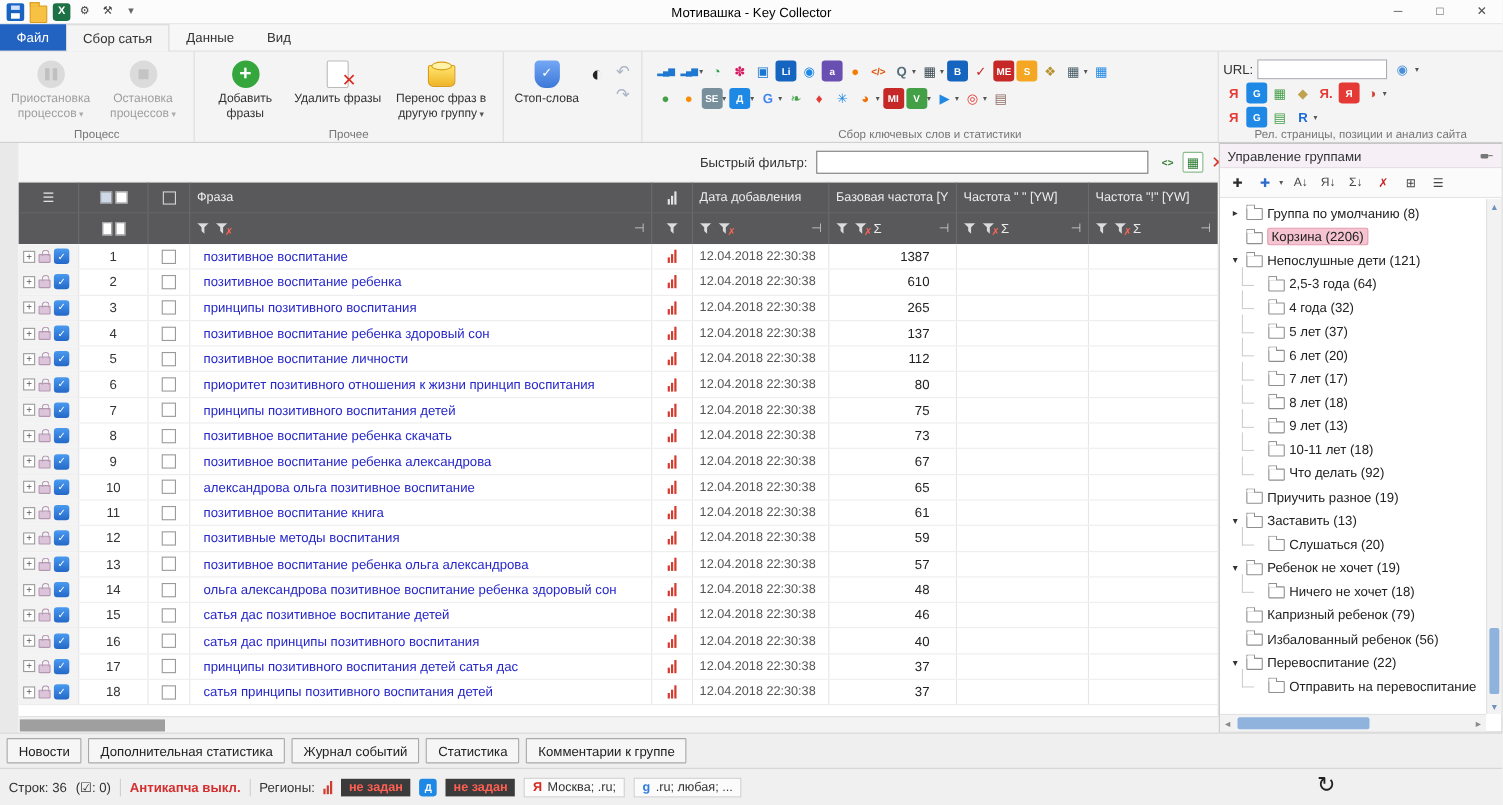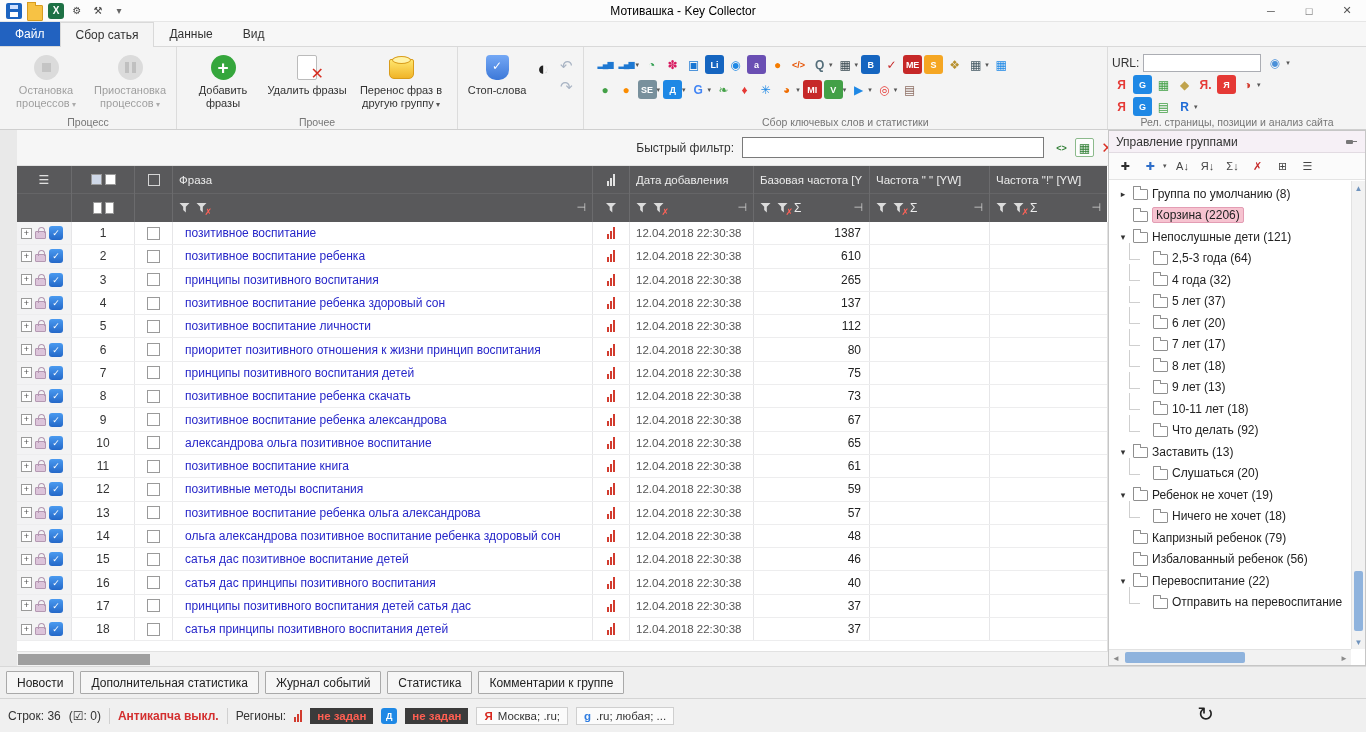--- a/index.html
+++ b/index.html
@@ -92,21 +92,21 @@
 .trow{display:flex;height:23.3px;border-bottom:1px solid #ededee;}
 .tc{display:flex;align-items:center;border-right:1px solid #e6e6e8;overflow:hidden;}
 .c-icons{width:55px;background:#f3f3f4;gap:3px;padding-left:4px;}
 .c-num{width:63px;justify-content:center;color:#333;}
 .c-check{width:38px;justify-content:center;}
 .cb{width:13px;height:13px;border:1px solid #9a9a9a;background:#fff;}
 .c-phrase{width:420px;padding-left:12px;color:#2626c9;white-space:nowrap;}
 .c-chart{width:37px;justify-content:center;}
 .c-date{width:124px;padding-left:6px;color:#555;font-size:11.5px;white-space:nowrap;}
 .c-f1{width:116px;}.c-f2{width:120px;}.c-f3{flex:1;border-right:none;}
-.numcell{justify-content:flex-end;padding-right:8px;color:#222;}
+.numcell{justify-content:flex-end;padding-right:24px;color:#222;}
 .expander{width:11px;height:11px;border:1px solid #9a9a9a;background:#fff;font-size:9px;line-height:9px;text-align:center;color:#555;flex:none;}
 .lock{width:11px;height:8px;background:#dcc4da;border:1px solid #b498b2;border-radius:1px;position:relative;margin-top:4px;flex:none;}
 .lock::before{content:"";position:absolute;top:-5px;left:2px;width:5px;height:5px;border:1px solid #b498b2;border-bottom:none;border-radius:4px 4px 0 0;}
 .bluecheck{width:14px;height:14px;background:linear-gradient(#4a9af0,#2468c8);border-radius:3px;color:#fff;font-size:9px;display:flex;align-items:center;justify-content:center;flex:none;}
 
 #vscroll{position:absolute;top:92px;bottom:15px;right:0;width:16px;background:#f3f3f3;border-left:1px solid #e2e2e2;}
 .sarrow{position:absolute;left:0;right:0;height:14px;display:flex;align-items:center;justify-content:center;color:#8b8b8b;font-size:8px;}
 #vscroll .up{top:0;}#vscroll .down{bottom:0;}
 #vscroll .thumb{position:absolute;left:2px;right:2px;top:16px;height:215px;background:#cdcdce;}
 #hscroll{position:absolute;left:0;bottom:0;height:15px;width:1106px;background:#f3f3f3;border-top:1px solid #e2e2e2;}
@@ -173,32 +173,32 @@
     <div class="tab file">Файл</div>
     <div class="tab active">Сбор сатья</div>
     <div class="tab">Данные</div>
     <div class="tab">Вид</div>
   </div>
 
 <div id="ribbon">
   <div class="rgroup">
     <div class="bigbtn disabled">
       <span class="bicon">
+          <span class="ic-pause">
+            <i></i>
+            <i></i>
+          </span>
+        </span>
+      <span class="blabel has-dd">Приостановка процессов</span>
+    </div>
+    <div class="bigbtn disabled">
+      <span class="bicon">
           <span class="ic-stop"></span>
         </span>
       <span class="blabel has-dd">Остановка процессов</span>
-    </div>
-    <div class="bigbtn disabled">
-      <span class="bicon">
-          <span class="ic-pause">
-            <i></i>
-            <i></i>
-          </span>
-        </span>
-      <span class="blabel has-dd">Приостановка процессов</span>
     </div>
     <div class="rgroup-label">Процесс</div>
   </div>
 
   <div class="rgroup">
     <div class="bigbtn">
       <span class="bicon">
           <span class="ic-add">+</span>
         </span>
       <span class="blabel">Добавить фразы</span>
@@ -928,20 +928,25 @@
     <span class="arrow"></span>
     <span class="folder"></span>
     <span class="glabel">10-11 лет (18)</span>
   </div>
       <div class="gitem lvl1">
     <span class="arrow"></span>
     <span class="folder"></span>
     <span class="glabel">Что делать (92)</span>
   </div>
       <div class="gitem lvl0">
+    <span class="arrow"></span>
+    <span class="folder"></span>
+    <span class="glabel">Приучить разное (19)</span>
+  </div>
+      <div class="gitem lvl0">
     <span class="arrow">▾</span>
     <span class="folder"></span>
     <span class="glabel">Заставить (13)</span>
   </div>
       <div class="gitem lvl1">
     <span class="arrow"></span>
     <span class="folder"></span>
     <span class="glabel">Слушаться (20)</span>
   </div>
       <div class="gitem lvl0">

